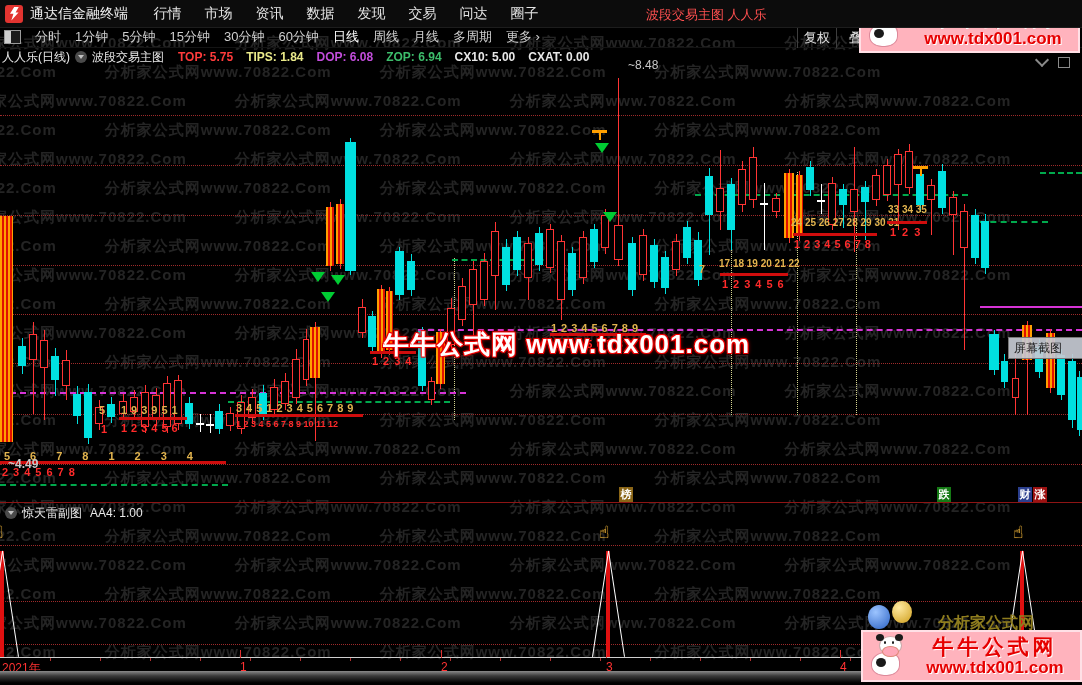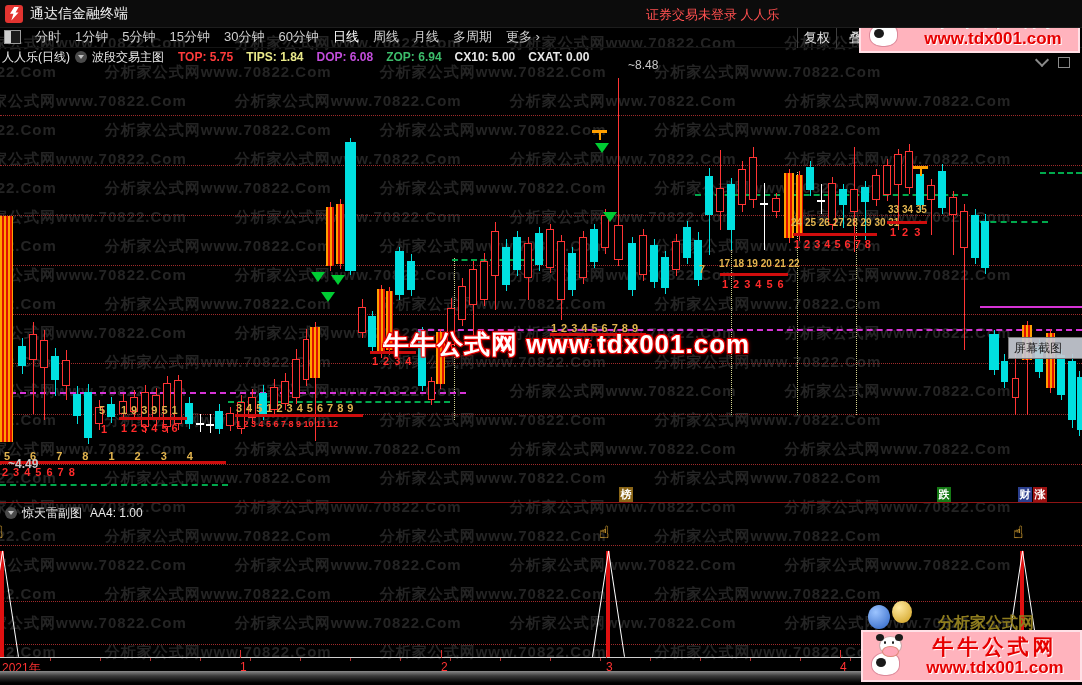--- a/index.html
+++ b/index.html
@@ -101,21 +101,31 @@
       <div class="wm-row" style="top: 585px; left: -170px;">分析家公式网www.70822.Com　　　分析家公式网www.70822.Com　　　分析家公式网www.70822.Com　　　分析家公式网www.70822.Com　　　</div>
       <div class="wm-row" style="top: 614px; left: -40px;">分析家公式网www.70822.Com　　　分析家公式网www.70822.Com　　　分析家公式网www.70822.Com　　　分析家公式网www.70822.Com　　　</div>
       <div class="wm-row" style="top: 643px; left: -170px;">分析家公式网www.70822.Com　　　分析家公式网www.70822.Com　　　分析家公式网www.70822.Com　　　分析家公式网www.70822.Com　　　</div>
     </div>
 
   <div class="menu">
     <div class="logo-sq">
         <div class="bolt"></div>
       </div>
     <span class="apptitle">通达信金融终端</span>
-    <span class="menu-right">证券交易未登录 人人乐</span>
+    <span id="menu-items" style="display:flex;">
+        <span class="item">行情</span>
+        <span class="item">市场</span>
+        <span class="item">资讯</span>
+        <span class="item">数据</span>
+        <span class="item">发现</span>
+        <span class="item">交易</span>
+        <span class="item">问达</span>
+        <span class="item">圈子</span>
+      </span>
+    <span class="menu-right">波段交易主图 人人乐</span>
   </div>
 
   <div class="tbar">
     <div class="winicon"></div>
     <span id="tbar-items" style="display:flex;">
         <span class="titem">分时</span>
         <span class="titem">1分钟</span>
         <span class="titem">5分钟</span>
         <span class="titem">15分钟</span>
         <span class="titem">30分钟</span>

